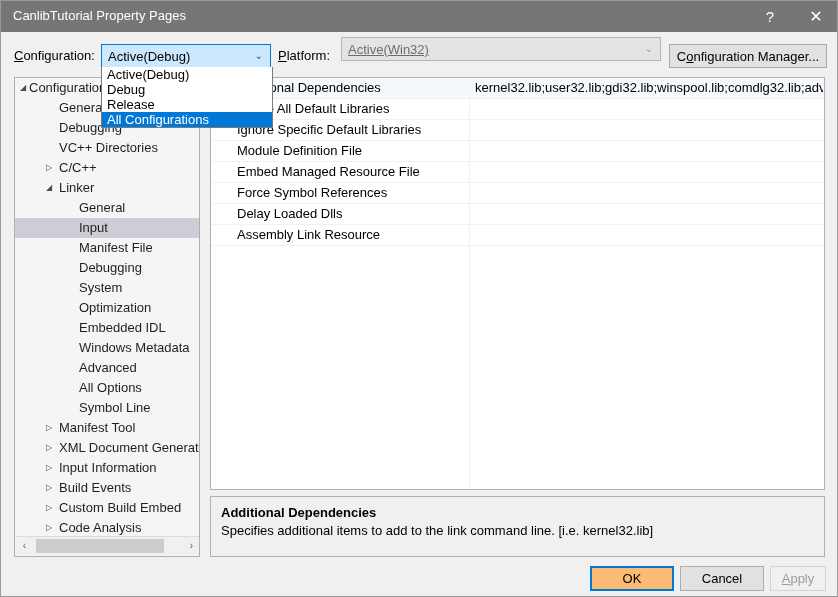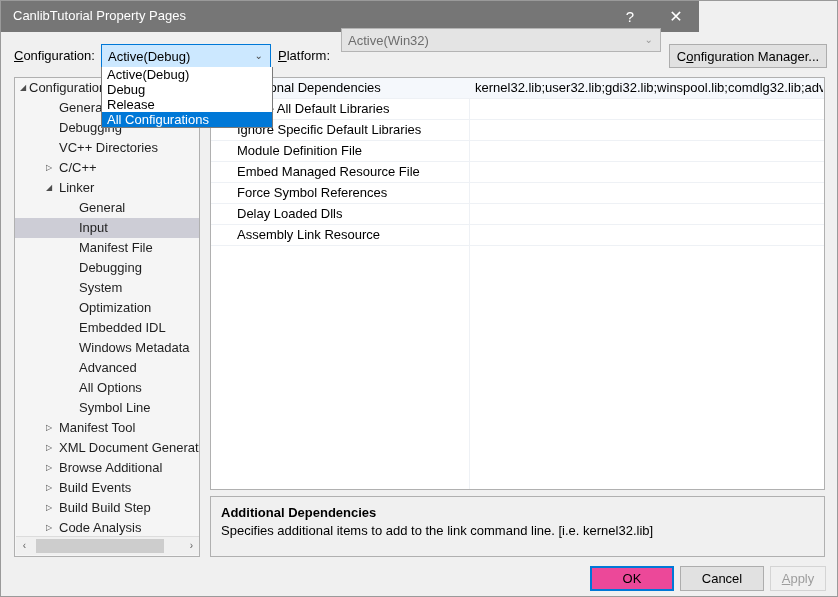--- a/index.html
+++ b/index.html
@@ -14,21 +14,21 @@
     width: 838px; height: 597px;
     background: #f0f0f0;
     box-sizing: border-box;
     border: 1px solid #9a9a9a;
     overflow: hidden;
   }
 
   
   .titlebar {
     position: absolute; left: 0; top: 0;
-    width: 698px; height: 31px;
+    width: 838px; height: 31px;
     background: #767676;
     color: #ffffff;
   }
   .titlebar-text {
     position: absolute; left: 12px; top: 7px;
     font-size: 13px; color: #ffffff;
     white-space: nowrap;
   }
   .title-btn {
     position: absolute; top: 0; height: 31px; width: 46px;
@@ -66,24 +66,25 @@
     transform: translateY(-55%);
     font-size: 10px; color: #4a4a4a;
     line-height: 1;
   }
   #cfg-combo {
     left: 100px; top: 43px; width: 170px;
     background: #cce8ff;
     border-color: #0078d7;
   }
   #plat-combo {
-    left: 340px; top: 27px; width: 320px;
+    left: 340px; top: 36px; width: 320px;
     background: #e4e4e4;
     border-color: #b4b4b4;
     color: #6d6d6d;
+    text-decoration: underline;
   }
   #plat-combo .arrow { color: #9a9a9a; }
 
   #cfgmgr-btn {
     position: absolute;
     left: 668px; top: 43px; width: 158px; height: 24px;
     box-sizing: border-box;
     background: #e1e1e1;
     border: 1px solid #adadad;
     font-size: 13px;
@@ -231,21 +232,21 @@
     box-sizing: border-box;
     background: #e1e1e1;
     border: 1px solid #adadad;
     font-size: 13px; color: #000;
     display: flex; align-items: center; justify-content: center;
     cursor: default;
   }
   #ok-btn {
     left: 589px;
     border: 2px solid #0078d7;
-    background: #ec4899;
+    background: #fdba74;
   }
   #cancel-btn { left: 679px; }
   #apply-btn {
     left: 769px; width: 56px;
     color: #9d9d9d;
     background: #f0f0f0;
     border-color: #d4d4d4;
   }
 </style>
 </head>
@@ -293,23 +294,23 @@
         <div class="tree-item"><span class="tree-label" style="margin-left: 64px;">Debugging</span></div>
         <div class="tree-item"><span class="tree-label" style="margin-left: 64px;">System</span></div>
         <div class="tree-item"><span class="tree-label" style="margin-left: 64px;">Optimization</span></div>
         <div class="tree-item"><span class="tree-label" style="margin-left: 64px;">Embedded IDL</span></div>
         <div class="tree-item"><span class="tree-label" style="margin-left: 64px;">Windows Metadata</span></div>
         <div class="tree-item"><span class="tree-label" style="margin-left: 64px;">Advanced</span></div>
         <div class="tree-item"><span class="tree-label" style="margin-left: 64px;">All Options</span></div>
         <div class="tree-item"><span class="tree-label" style="margin-left: 64px;">Symbol Line</span></div>
         <div class="tree-item"><span class="tree-glyph" style="left: 26px;">▷</span><span class="tree-label" style="margin-left: 44px;">Manifest Tool</span></div>
         <div class="tree-item"><span class="tree-glyph" style="left: 26px;">▷</span><span class="tree-label" style="margin-left: 44px;">XML Document Generator</span></div>
-        <div class="tree-item"><span class="tree-glyph" style="left: 26px;">▷</span><span class="tree-label" style="margin-left: 44px;">Browse Additional</span></div>
+        <div class="tree-item"><span class="tree-glyph" style="left: 26px;">▷</span><span class="tree-label" style="margin-left: 44px;">Input Information</span></div>
         <div class="tree-item"><span class="tree-glyph" style="left: 26px;">▷</span><span class="tree-label" style="margin-left: 44px;">Build Events</span></div>
-        <div class="tree-item"><span class="tree-glyph" style="left: 26px;">▷</span><span class="tree-label" style="margin-left: 44px;">Build Build Step</span></div>
+        <div class="tree-item"><span class="tree-glyph" style="left: 26px;">▷</span><span class="tree-label" style="margin-left: 44px;">Custom Build Embed</span></div>
         <div class="tree-item"><span class="tree-glyph" style="left: 26px;">▷</span><span class="tree-label" style="margin-left: 44px;">Code Analysis</span></div>
       </div>
     <div id="tree-scroll">
       <div class="sb-arrow left">‹</div>
       <div class="sb-thumb"></div>
       <div class="sb-arrow right">›</div>
     </div>
   </div>
 
   <div id="grid-panel">

